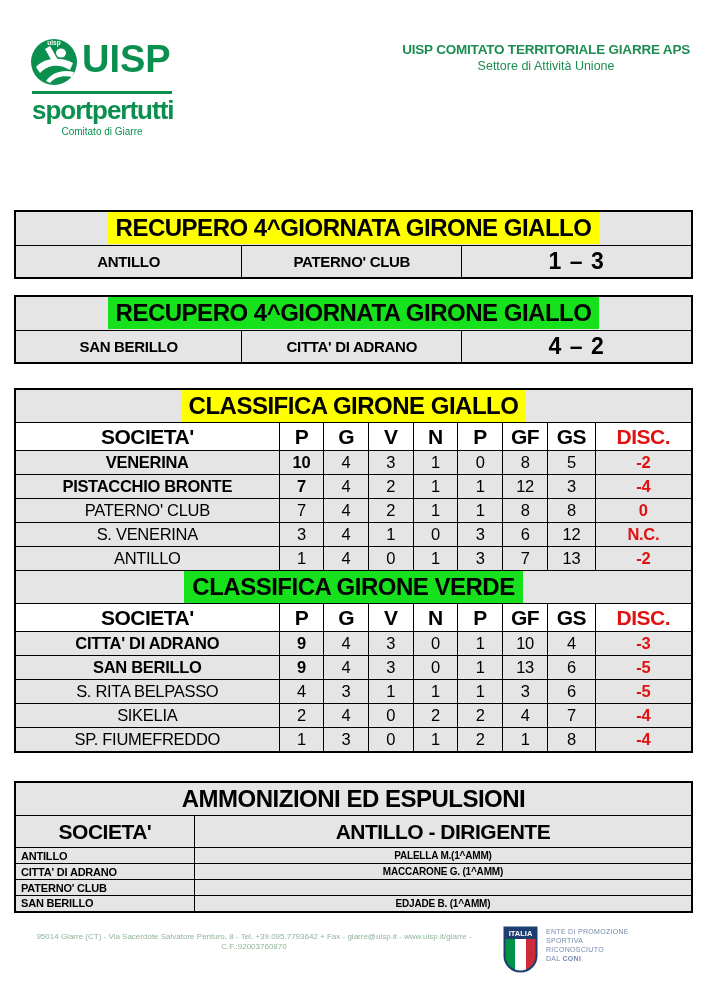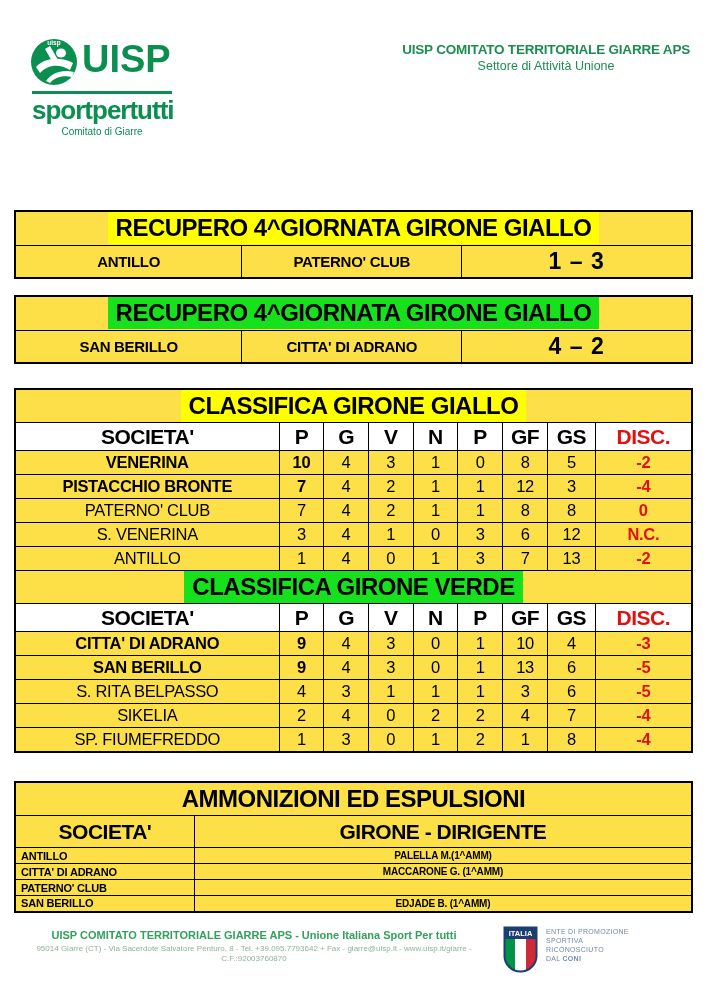--- a/index.html
+++ b/index.html
@@ -16,21 +16,21 @@
   .uisp-word { font-size:38px; font-weight:bold; color:#0a8f4f; letter-spacing:0px; line-height:46px; margin-left:4px; }
   .logo-rule { height:3px; background:#0a8f4f; width:140px; margin:1px 0 1px 2px; }
   .sportpertutti { font-size:26px; font-weight:bold; color:#0a8f4f; letter-spacing:-1px; line-height:30px; margin-left:2px; }
   .comitato { font-size:10px; color:#0a8f4f; text-align:center; width:144px; margin-top:1px; }
 
   .org-block { position:absolute; right:17px; top:42px; text-align:center; }
   .org-line1 { font-size:13.5px; font-weight:bold; color:#1d8c50; letter-spacing:-0.2px; }
   .org-line2 { font-size:12.5px; color:#1d8c50; margin-top:2px; }
 
   
-  table { border-collapse:collapse; table-layout:fixed; background:#fde047; position:absolute; left:14px; width:679px; }
+  table { border-collapse:collapse; table-layout:fixed; background:#e5e5e5; position:absolute; left:14px; width:679px; }
   td, th { border:1.5px solid #000; padding:0; text-align:center; vertical-align:middle; overflow:hidden; }
   table { border:2px solid #000; }
 
   .title-cell { height:34px; }
   .title-cell span { display:inline-block; font-size:24px; font-weight:bold; letter-spacing:-0.5px; line-height:30px; padding:1px 8px; white-space:nowrap; }
   .hl-yellow { background:#ffff00; }
   .hl-green  { background:#17e11c; }
 
   
   .match-table tr.match-row td { height:33px; }
@@ -293,21 +293,21 @@
     <colgroup>
         <col style="width:26.5%">
         <col style="width:73.5%">
       </colgroup>
     <tbody>
         <tr>
           <td class="title-cell" colspan="2"><span>AMMONIZIONI ED ESPULSIONI</span></td>
         </tr>
     <tr>
       <th>SOCIETA'</th>
-      <th>GIRONE - DIRIGENTE</th>
+      <th>ANTILLO - DIRIGENTE</th>
     </tr>
     <tr>
       <td class="club">ANTILLO</td>
       <td class="athlete">PALELLA M.(1^AMM)</td>
     </tr>
     <tr>
       <td class="club">CITTA' DI ADRANO</td>
       <td class="athlete">MACCARONE G. (1^AMM)</td>
     </tr>
     <tr>
@@ -316,21 +316,20 @@
     </tr>
     <tr>
       <td class="club">SAN BERILLO</td>
       <td class="athlete">EDJADE B. (1^AMM)</td>
     </tr>
   </tbody>
     </table>
 
   <div class="footer">
     <div class="footer-text">
-      <div class="footer-line1">UISP COMITATO TERRITORIALE GIARRE APS - Unione Italiana Sport Per tutti</div>
       <div class="footer-line2">95014 Giarre (CT) - Via Sacerdote Salvatore Penturo, 8 - Tel. +39.095.7793642 + Fax - giarre@uisp.it - www.uisp.it/giarre -</div>
       <div class="footer-line3">C.F.:92003760870</div>
     </div>
     <div class="coni-block">
       <span>
         <svg width="37" height="50" viewBox="0 0 37 50">
           <defs>
             <clipPath id="shieldClip">
                 <path d="M2.5 2.5 h32 v27 a16 16 0 0 1 -16 17 a16 16 0 0 1 -16 -17 z"></path>
               </clipPath>

